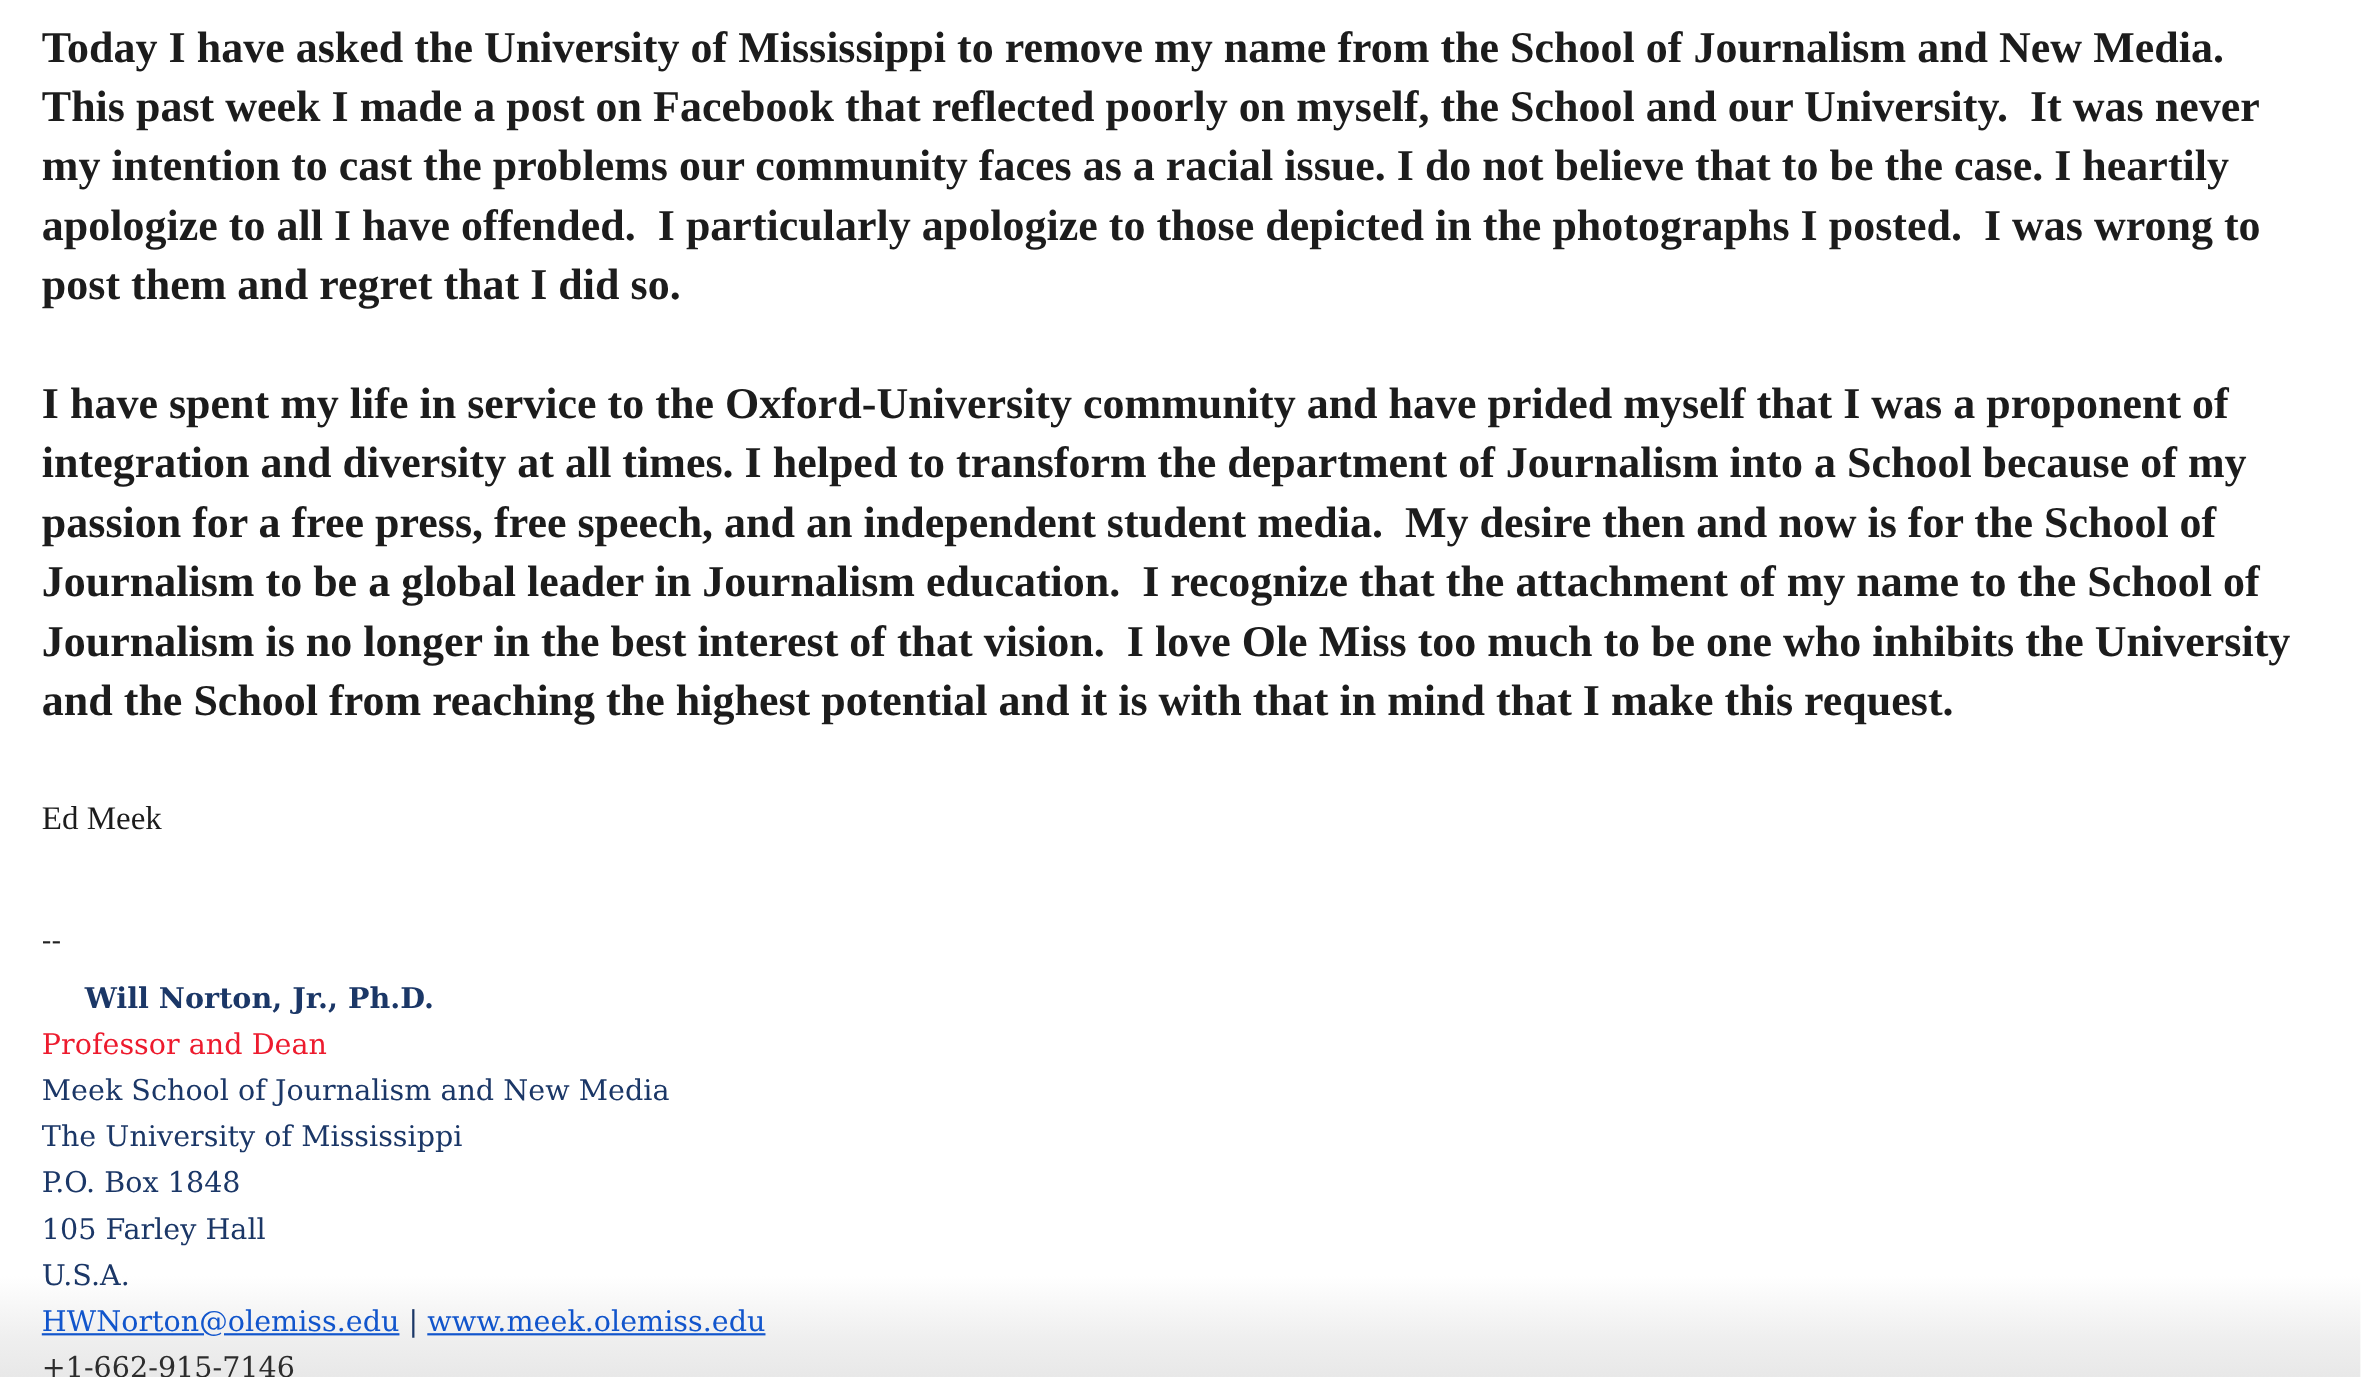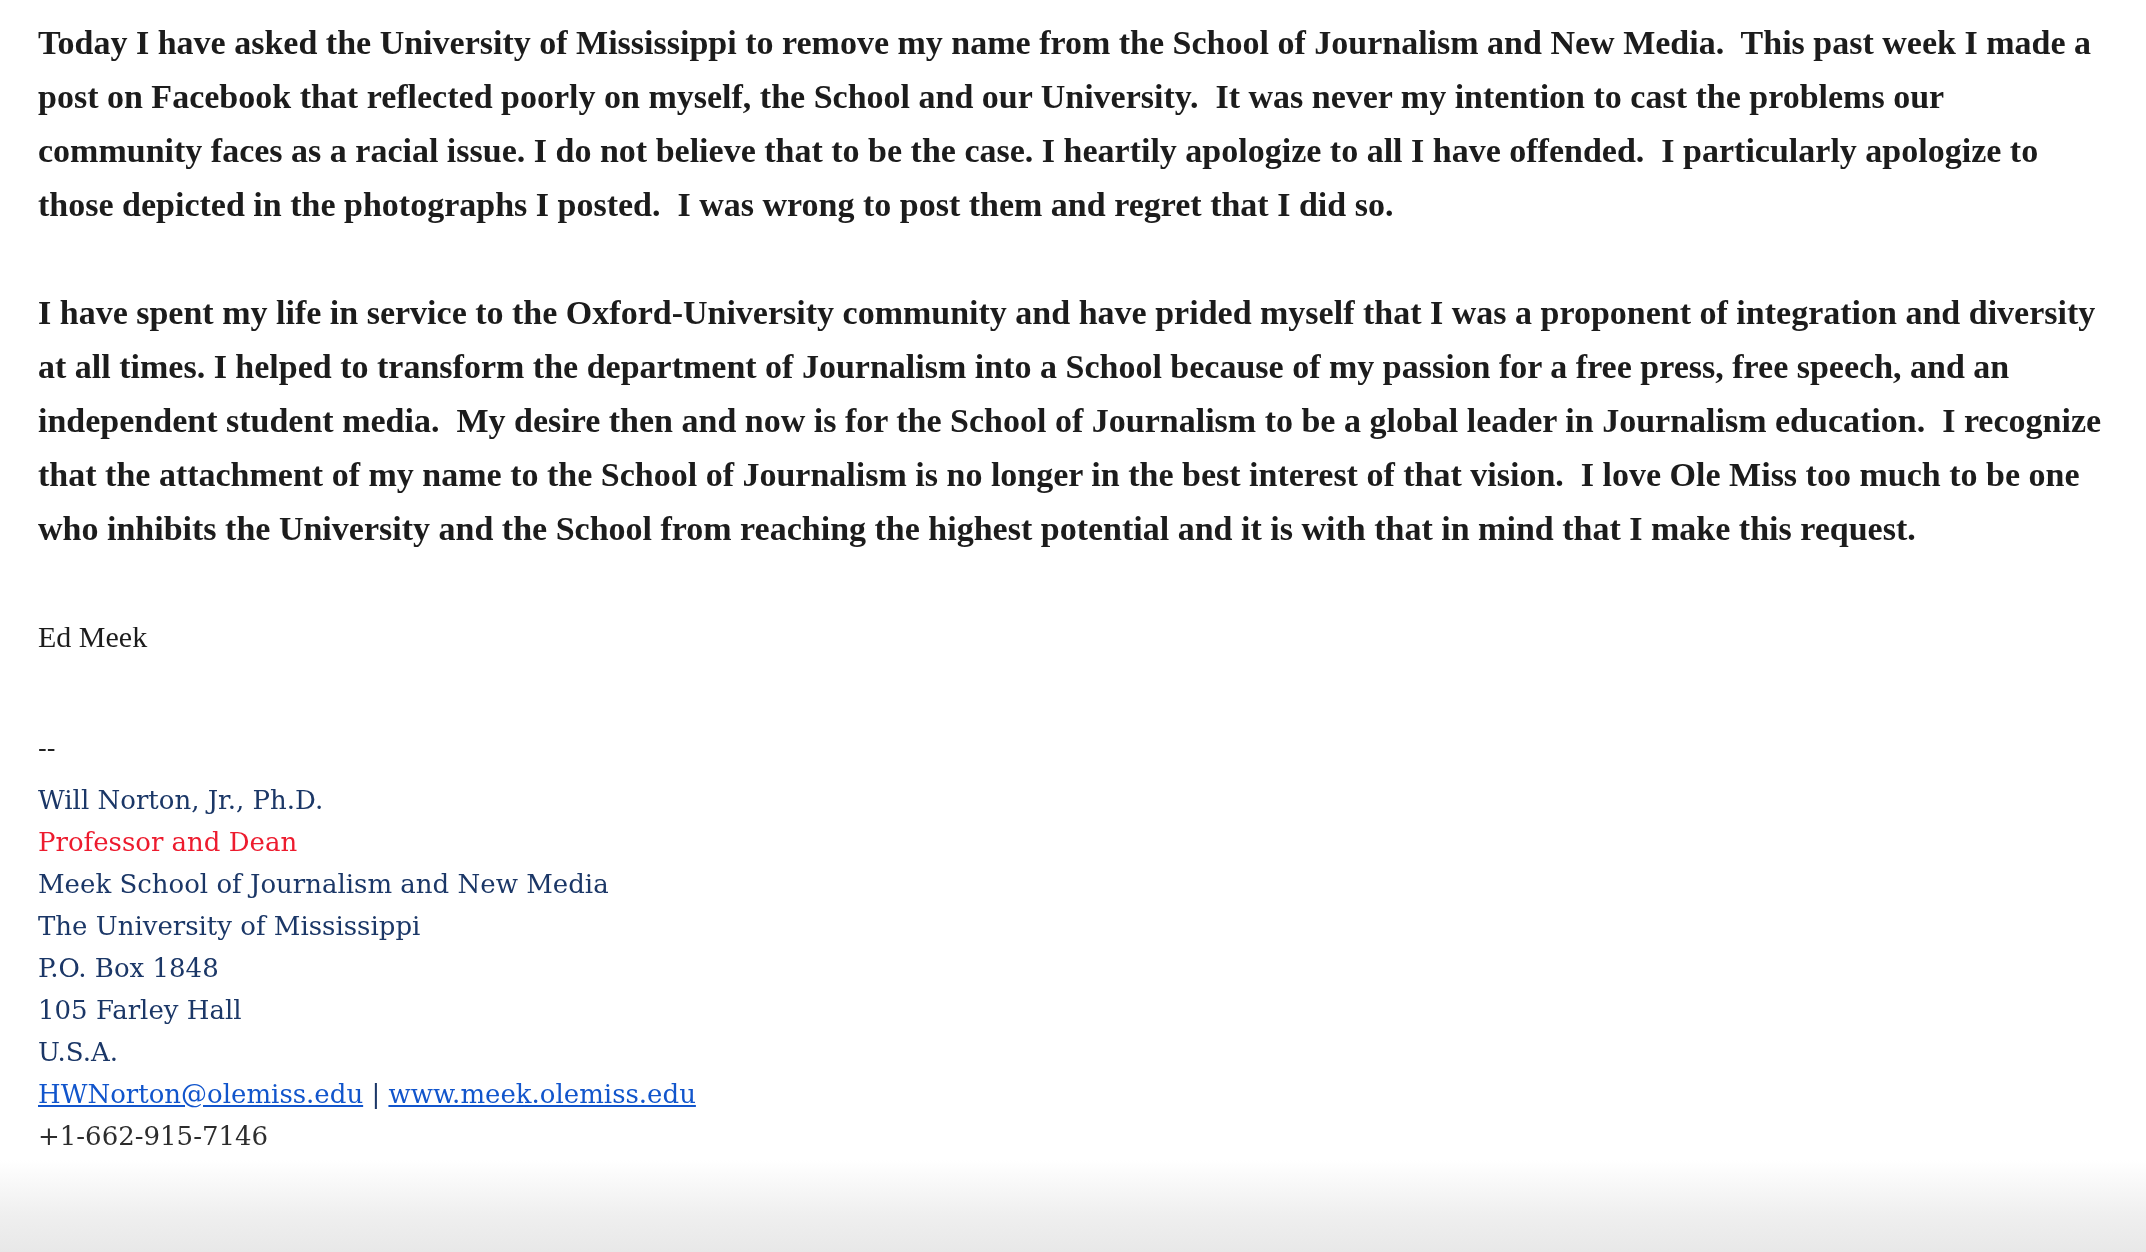--- a/index.html
+++ b/index.html
@@ -35,21 +35,21 @@
     pointer-events: none;
   }
   .content {
     position: relative;
     z-index: 1;
     padding: 16px 38px 0 38px;
   }
   .body-paragraph {
     font-family: "Liberation Serif", "DejaVu Serif", serif;
     font-weight: bold;
-    font-size: 34px;
+    font-size: 40px;
     line-height: 54px;
     color: var(--body-text, #1c1c1c);
     white-space: pre-wrap;
     max-width: 2068px;
   }
   .body-paragraph + .body-paragraph { margin-top: 54px; }
   .signoff {
     font-family: "Liberation Serif", "DejaVu Serif", serif;
     font-weight: normal;
     font-size: 30px;
@@ -62,22 +62,23 @@
     font-family: "DejaVu Serif", "Liberation Serif", serif;
     font-size: 26px;
     line-height: 42px;
     color: var(--navy, #1b3767);
   }
   .sig-delimiter {
     color: #222222;
     margin-bottom: 10px;
   }
   .sig-name {
-    font-weight: normal;
+    font-weight: bold;
     color: var(--navy, #1b3767);
+    margin-left: 39px;
   }
   .sig-title {
     color: var(--red, #ed1b2e);
   }
   .sig-address-line {
     color: var(--navy, #1b3767);
   }
   .sig-links a {
     color: var(--link-blue, #1155cc);
     text-decoration: underline;

